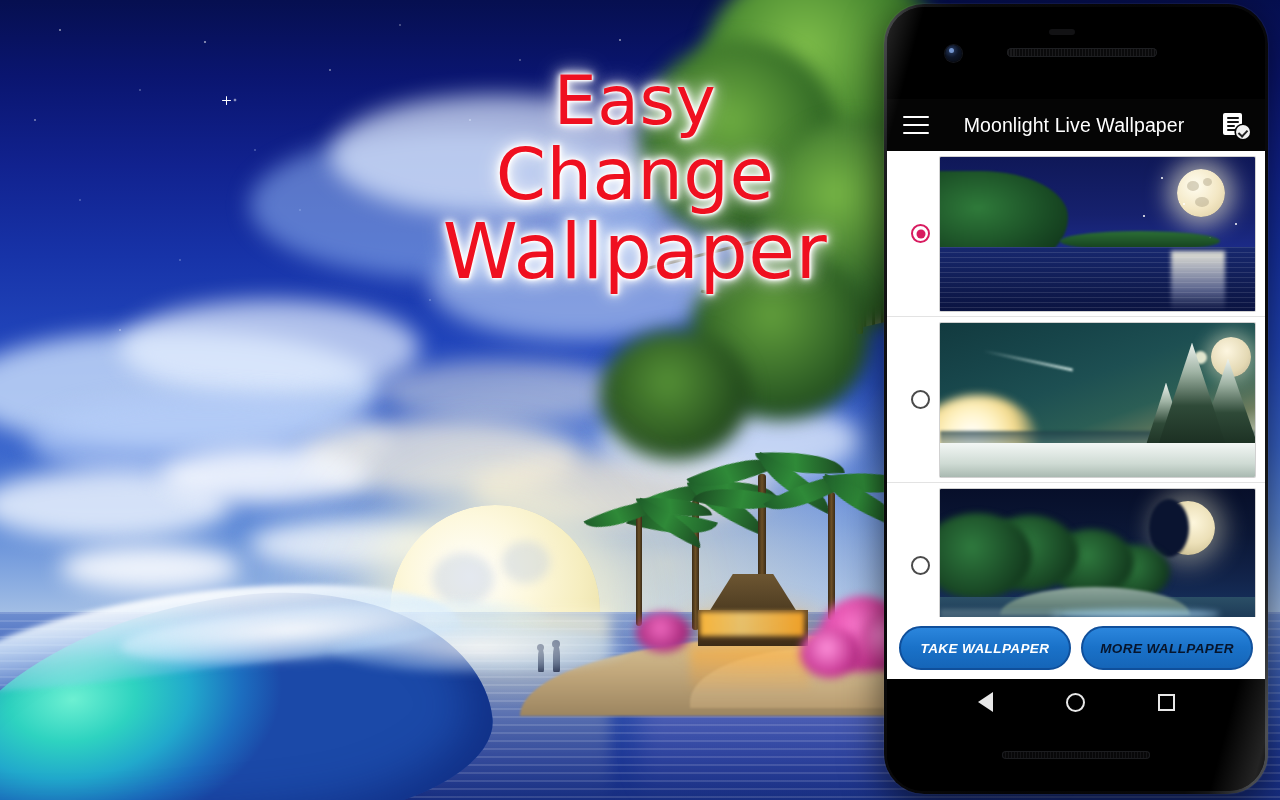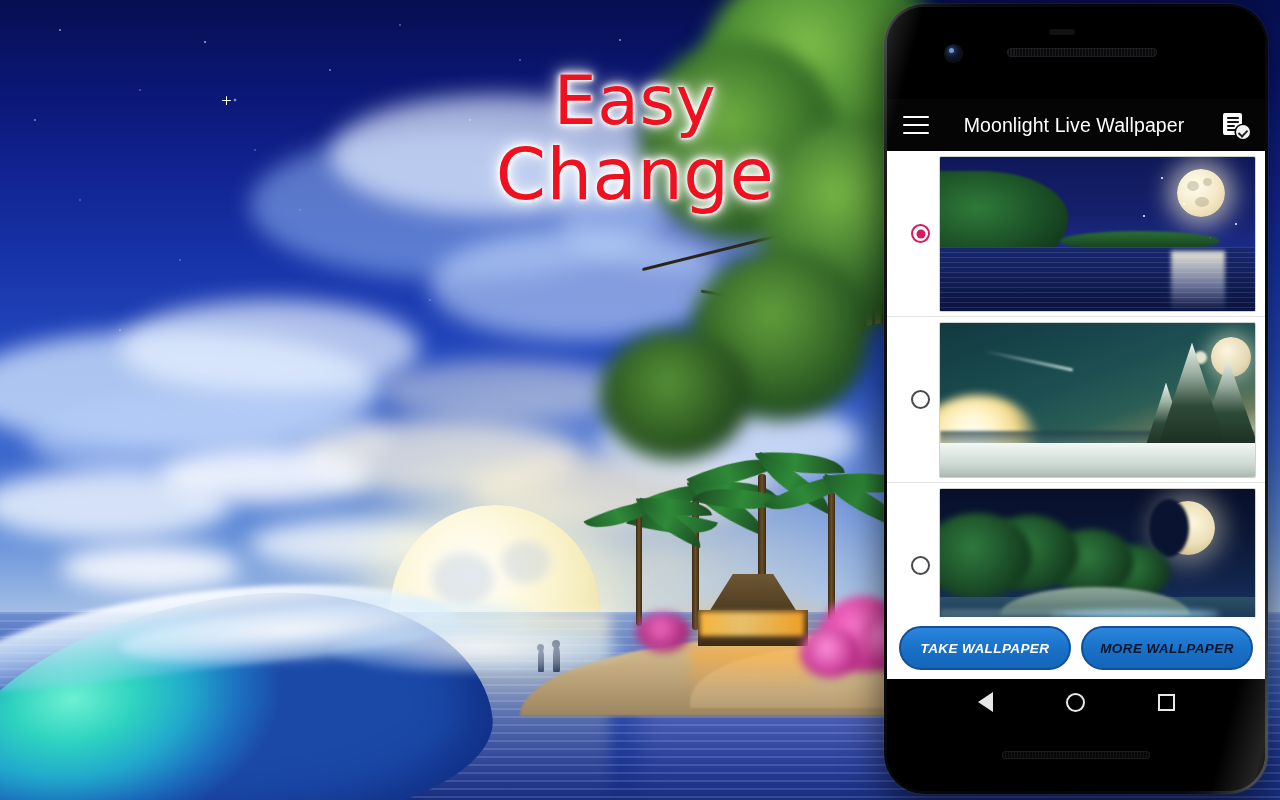--- a/index.html
+++ b/index.html
@@ -522,20 +522,21 @@
 
   <div class="wave-body"></div>
   <div class="wave-crest"></div>
   <div class="wave-foam"></div>
   <div class="wave-foam2"></div>
 </div>
 
 <div id="promo">
   <span class="line l1">Easy</span>
   <span class="line l2">Change</span>
+  <span class="line l3">Wallpaper</span>
 </div>
 
 <div id="phone">
   <div class="phone-inner">
 
     <div class="phone-top">
       <div class="sensor"></div>
       <div class="front-cam"></div>
       <div class="earpiece"></div>
     </div>

